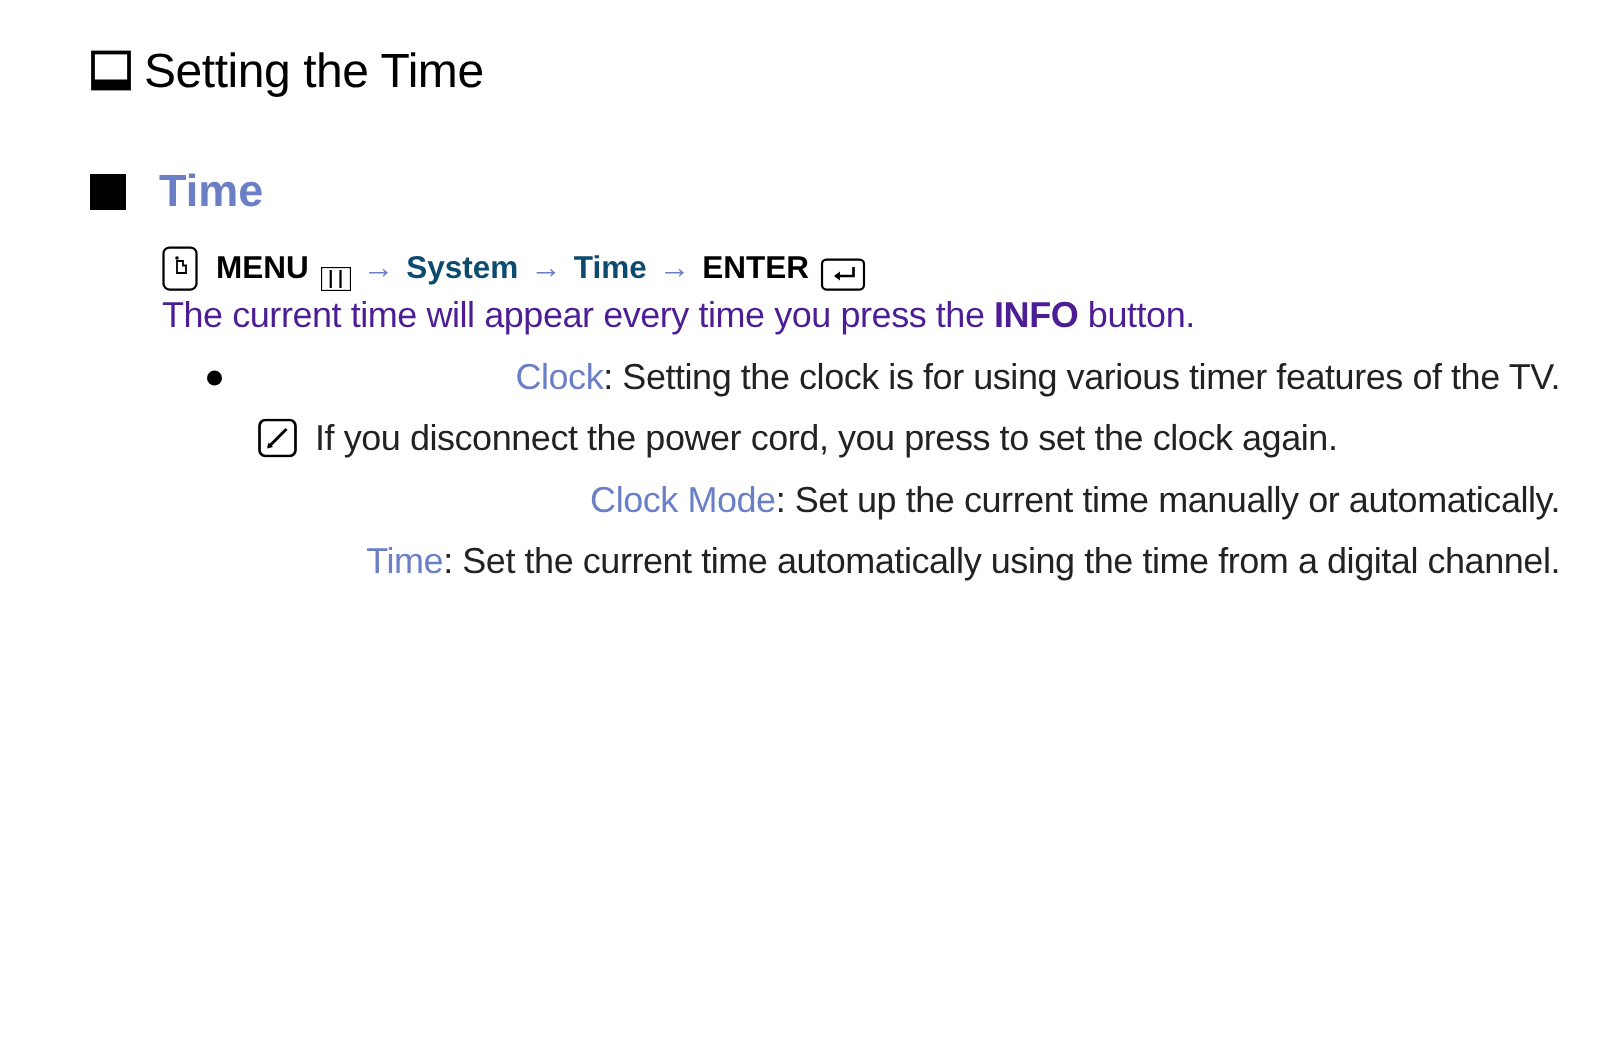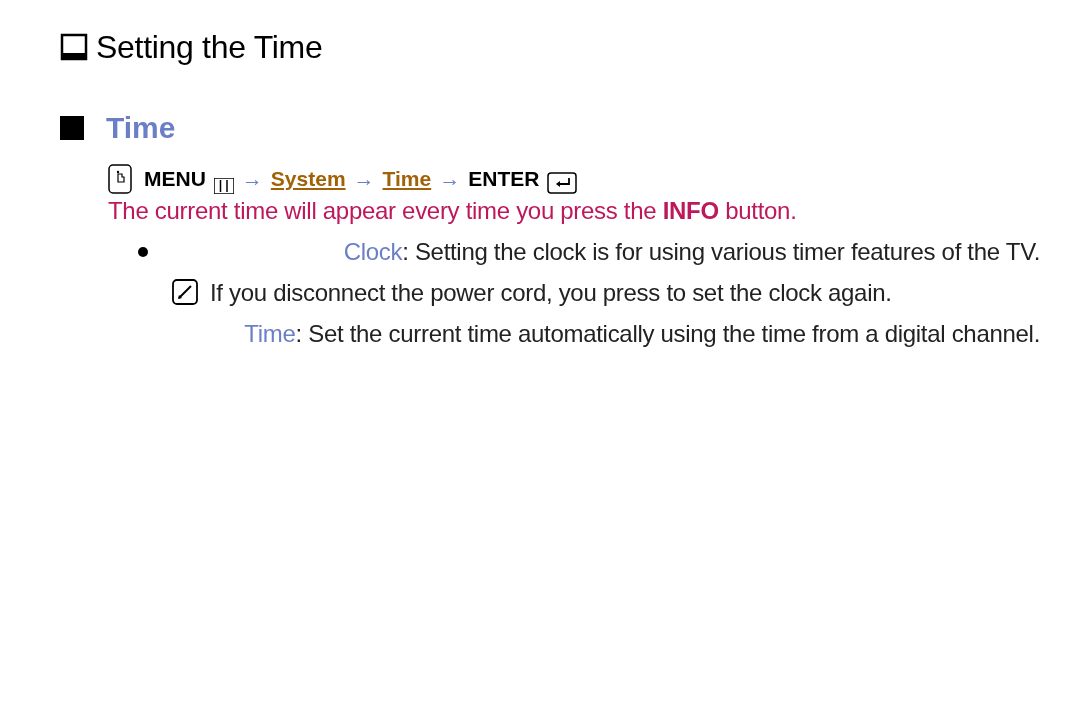--- a/index.html
+++ b/index.html
@@ -66,26 +66,26 @@
   }
   .enter-icon {
     width: 30px;
     height: 22px;
     display: inline-block;
     vertical-align: middle;
     margin-left: 2px;
   }
   .bold { font-weight: bold; }
   .blue { color: #6b7fc7; }
-  .blue-bold { color: #a16207; font-weight: bold; text-decoration: underline; }
+  .blue-bold { color: #0c4a6e; font-weight: bold; }
   .arrow { color: #6b7fc7; font-weight: bold; padding: 0 2px; }
   .body-text {
     margin-left: 48px;
     margin-bottom: 6px;
-    color: #be185d;
+    color: #4c1d95;
     letter-spacing: -0.3px;
   }
   .bullet-row {
     display: flex;
     margin-left: 78px;
     margin-bottom: 6px;
     text-align: right;
   }
   .bullet-dot {
     width: 10px;
@@ -173,17 +173,20 @@
       <span class="blue">Clock</span><span>: Setting the clock is for using various timer features of the TV.</span>
     </div>
     <div class="note-row">
       <svg class="note-icon" viewBox="0 0 26 26">
         <rect x="1" y="1" width="24" height="24" rx="4" fill="none" stroke="#000" stroke-width="1.8"></rect>
         <path d="M7 19 L19 7" stroke="#000" stroke-width="2"></path>
         <path d="M6 20 l1 -4 l3 3 z" fill="#000"></path>
       </svg>
       <span>If you disconnect the power cord, you press to set the clock again.</span>
     </div>
+    <div class="sub-block">
+      <span class="blue">Clock Mode</span><span>: Set up the current time manually or automatically.</span>
+    </div>
     <div class="sub-indent">
       <span class="blue">Time</span><span>: Set the current time automatically using the time from a digital channel.</span>
     </div>
   </div>
 </div>
 
 </body></html>

